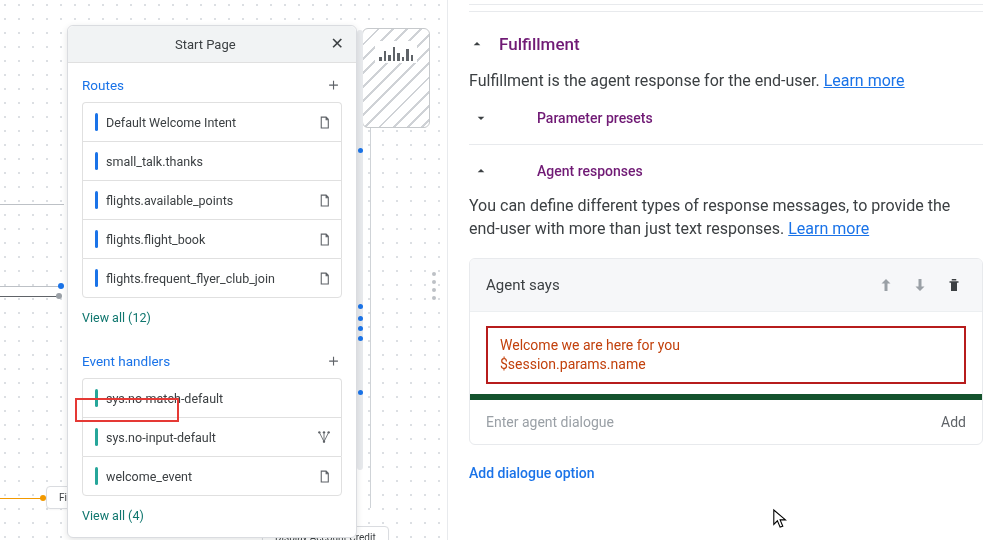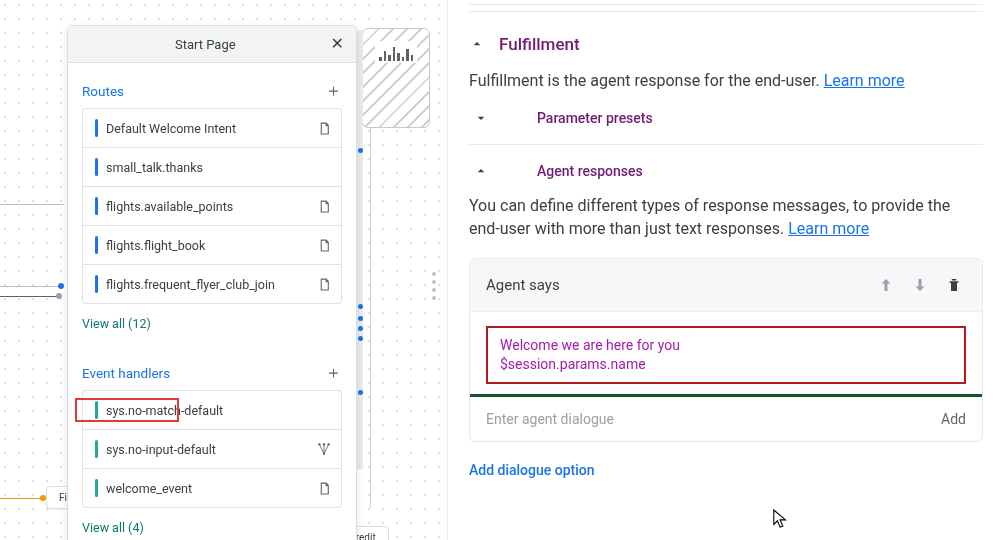--- a/index.html
+++ b/index.html
@@ -44,21 +44,21 @@
     z-index: 5;
   }
   .startcard-header {
     background: #f1f3f4; padding: 10px 12px; display: flex; align-items: center;
     border-bottom: 1px solid #e0e0e0; border-radius: 6px 6px 0 0;
   }
   .startcard-header .title { flex: 1; text-align: center; font-size: 13px; color: #3c4043; }
   .close-x { cursor: pointer; font-size: 16px; line-height: 1; color:#3c4043; }
   .section-head {
     display: flex; align-items: center; justify-content: space-between;
-    padding: 16px 14px 6px 14px; font-size: 13.5px; color: #1a73e8;
+    padding: 10px 14px 6px 14px; font-size: 13.5px; color: #1a73e8;
   }
   .plus-icon { font-size: 17px; color: #5f6368; cursor: pointer; }
   .item-row {
     display: flex; align-items: center; justify-content: space-between;
     margin: 0 14px; padding: 10px 10px 10px 12px;
     border: 1px solid #e0e0e0; border-bottom: none;
     font-size: 12.5px; color: #3c4043;
     background:#fff;
   }
   .items-group { padding-bottom:4px; }
@@ -103,26 +103,26 @@
   }
   .agent-card .hdr {
     display:flex; align-items:center; padding:14px 16px; background:#f6f7f9;
     font-size:15px; color:#3c4043;
   }
   .agent-card .hdr .spacer { flex:1; }
   .icon-btn { width:24px; height:24px; display:flex; align-items:center; justify-content:center; color:#5f6368; cursor:pointer; margin-left:10px;}
   .icon-btn svg { width:18px; height:18px; }
   .agent-body { padding:14px 16px 10px 16px; border-top:1px solid #eceff1;}
   .redbox {
-    border:2px solid #b71c1c; padding:8px 12px; font-size:14px; color:#a21caf;
+    border:2px solid #b71c1c; padding:8px 12px; font-size:14px; color:#c2410c;
     white-space:pre-line; line-height:1.35;
   }
   .dialogue-row {
     display:flex; align-items:center; justify-content:space-between;
-    padding:14px 16px; border-top:3px solid #14532d;
+    padding:14px 16px; border-top:6px solid #14532d;
     font-size:14px; color:#9aa0a6;
   }
   .addbtn { color:#5f6368; cursor:pointer; }
   .link-below { padding-top:20px; font-size:14px; color:#1a73e8; font-weight:500; cursor:pointer; }
   
   .cursor { position:absolute; left:772px; top:508px; width:18px; height:22px; z-index:20;}
   .cursor svg { width:18px; height:22px; }
 </style>
 </head>
 <body>

